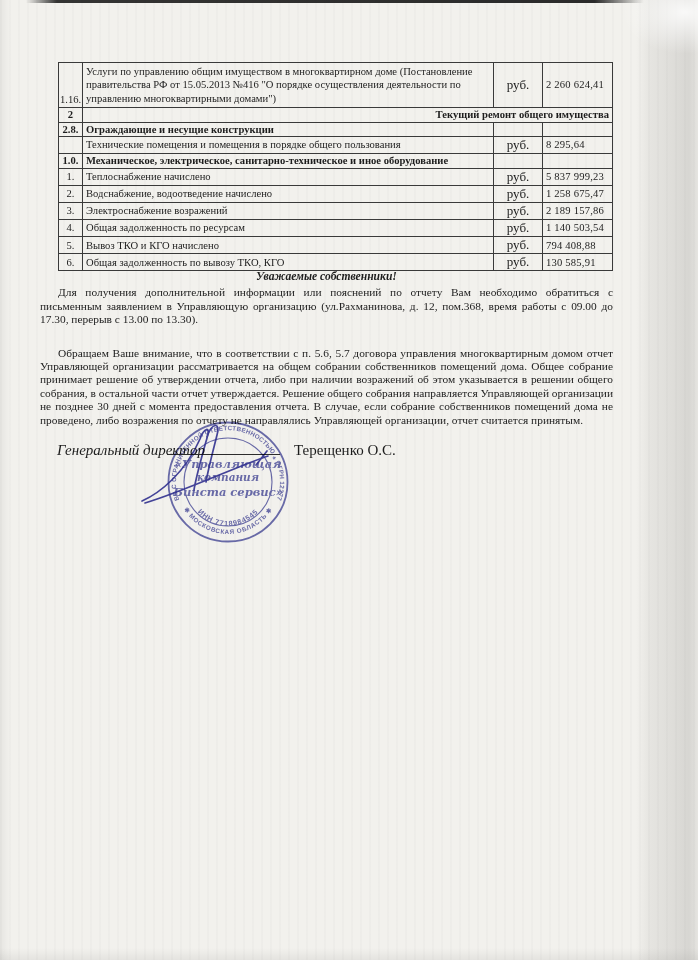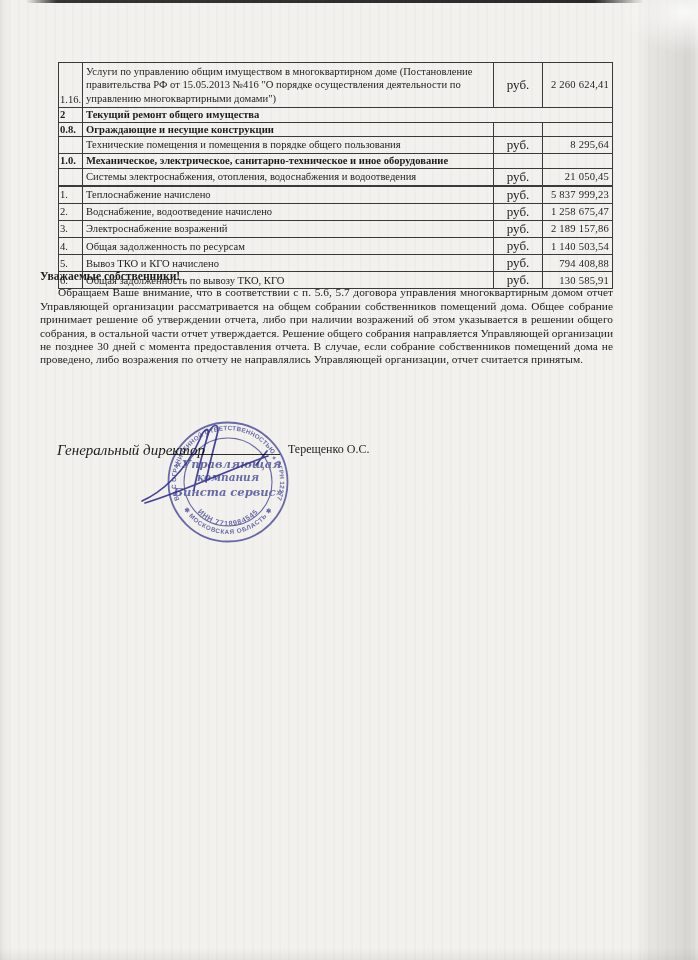--- a/index.html
+++ b/index.html
@@ -15,38 +15,38 @@
     font-family:"Liberation Serif", serif; color:#1d1d1d;
   }
   
   .scan-strip{position:absolute;top:0;left:26px;width:618px;height:3px;
     background:linear-gradient(90deg, rgba(25,25,25,0), rgba(25,25,25,.88) 5%, rgba(25,25,25,.92) 92%, rgba(25,25,25,0));
     filter:blur(.4px);}
   
   table.rpt{position:absolute;left:58px;top:62px;width:554px;border-collapse:collapse;table-layout:fixed;
     font-size:10.6px;line-height:1.24;}
   table.rpt td{border:1px solid #3a3a3a;padding:0 3px;vertical-align:middle;overflow:hidden;}
-  table.rpt td.num{padding:0 1px;}
+  table.rpt td.num{text-align:center;padding:0 1px;}
   table.rpt td.unit{text-align:center;font-size:13px;}
-  table.rpt td.val{text-align:right;letter-spacing:.2px;}
+  table.rpt td.val{text-align:left;letter-spacing:.2px;}
   tr.r-tall td{height:43px;}
   tr.r-std td{height:13.5px;}
   tr.r-tall td.num{vertical-align:bottom;padding-bottom:1px;}
   .b{font-weight:bold;}
-  .ctr{text-align:left;}
+  .ctr{text-align:right;}
   tr.thick td{border-bottom-width:2px;}
   
   .notice{position:absolute;left:40px;top:270px;width:573px;font-size:11.4px;line-height:13.4px;}
-  .notice h4{margin:0 0 3px 0;font-size:11.6px;font-weight:bold;}
+  .notice h4{margin:0 0 3px 0;font-size:11.6px;text-align:center;font-style:italic;font-weight:bold;}
   .notice p{margin:0;text-align:justify;text-indent:18px;}
-  .notice p + p{margin-top:9px;}
+  .notice p + p{margin-top:20px;}
   
   .sig-role{position:absolute;left:57px;top:442px;font-size:15px;font-style:italic;}
   .sig-line{position:absolute;left:167px;top:441px;width:113px;height:13px;border-bottom:1px solid #2c2c2c;}
-  .sig-name{position:absolute;left:288px;top:442px;font-size:12px;}
+  .sig-name{position:absolute;left:294px;top:442px;font-size:15px;}
   
   .stamp{position:absolute;left:130px;top:415px;mix-blend-mode:multiply;}
   .stamp text{fill:#4f51a4;}
   .ring-t{font-family:"Liberation Sans",sans-serif;font-size:6.3px;letter-spacing:.25px;font-weight:bold;}
   .ring-b{font-family:"Liberation Sans",sans-serif;font-size:6.3px;letter-spacing:.6px;font-weight:bold;}
   .inn-t{font-family:"Liberation Sans",sans-serif;font-size:7.2px;letter-spacing:.8px;font-weight:bold;}
   .c1{font-size:11.5px;font-style:italic;font-weight:bold;font-family:"DejaVu Serif",serif;}
   .c2{font-size:10.5px;font-style:italic;font-weight:bold;font-family:"DejaVu Serif",serif;}
 </style>
 </head>
@@ -67,42 +67,36 @@
         <td class="num">1.16.</td>
         <td>Услуги по управлению общим имуществом в многоквартирном доме (Постановление правительства РФ от 15.05.2013 №416 "О порядке осуществления деятельности по управлению многоквартирными домами")</td>
         <td class="unit">руб.</td>
         <td class="val">2 260 624,41</td>
       </tr>
       <tr class="r-std">
         <td class="num b">2</td>
         <td class="b ctr" colspan="3">Текущий ремонт общего имущества</td>
       </tr>
       <tr class="r-std">
-        <td class="num b">0.8.</td>
+        <td class="num b">2.8.</td>
         <td class="b">Ограждающие и несущие конструкции</td>
         <td class="unit"></td>
         <td class="val"></td>
       </tr>
       <tr class="r-std">
         <td class="num"></td>
         <td>Технические  помещения и помещения  в порядке общего пользования</td>
         <td class="unit">руб.</td>
         <td class="val">8 295,64</td>
       </tr>
       <tr class="r-std">
         <td class="num b">1.0.</td>
         <td class="b">Механическое, электрическое, санитарно-техническое  и иное  оборудование</td>
         <td class="unit"></td>
         <td class="val"></td>
-      </tr>
-      <tr class="r-std thick">
-        <td class="num"></td>
-        <td>Системы электроснабжения, отопления, водоснабжения и водоотведения</td>
-        <td class="unit">руб.</td>
-        <td class="val">21 050,45</td>
       </tr>
       <tr class="r-std">
         <td class="num">1.</td>
         <td>Теплоснабжение начислено</td>
         <td class="unit">руб.</td>
         <td class="val">5 837 999,23</td>
       </tr>
       <tr class="r-std">
         <td class="num">2.</td>
         <td>Водснабжение, водоотведение начислено</td>
@@ -131,20 +125,21 @@
         <td class="num">6.</td>
         <td>Общая задолженность по вывозу ТКО, КГО</td>
         <td class="unit">руб.</td>
         <td class="val">130 585,91</td>
       </tr>
     </tbody>
   </table>
 
   <div class="notice">
     <h4>Уважаемые собственники!</h4>
+    <p>Для получения дополнительной информации или пояснений по отчету Вам необходимо обратиться с письменным заявлением в Управляющую организацию (ул.Рахманинова, д. 12, пом.368, время работы с 09.00 до 17.30, перерыв с 13.00 по 13.30).</p>
     <p>Обращаем Ваше внимание, что в соответствии с п. 5.6, 5.7 договора управления многоквартирным домом отчет Управляющей организации рассматривается на общем собрании собственников помещений дома. Общее собрание принимает решение об утверждении отчета, либо при наличии возражений об этом указывается в решении общего собрания, в остальной части отчет утверждается. Решение общего собрания направляется Управляющей организации не позднее 30 дней с момента предоставления отчета. В случае, если собрание собственников помещений дома не проведено, либо возражения по отчету не направлялись Управляющей организации, отчет считается принятым.</p>
   </div>
 
   <div class="sig-role">Генеральный директор</div>
   <div class="sig-line"></div>
   <div class="sig-name">Терещенко О.С.</div>
 
   <svg class="stamp" width="180" height="135" viewBox="0 0 180 135">
     <g opacity="0.82">
       <circle cx="98" cy="67" r="59.5" fill="none" stroke="#4f51a4" stroke-width="1.8"></circle>

